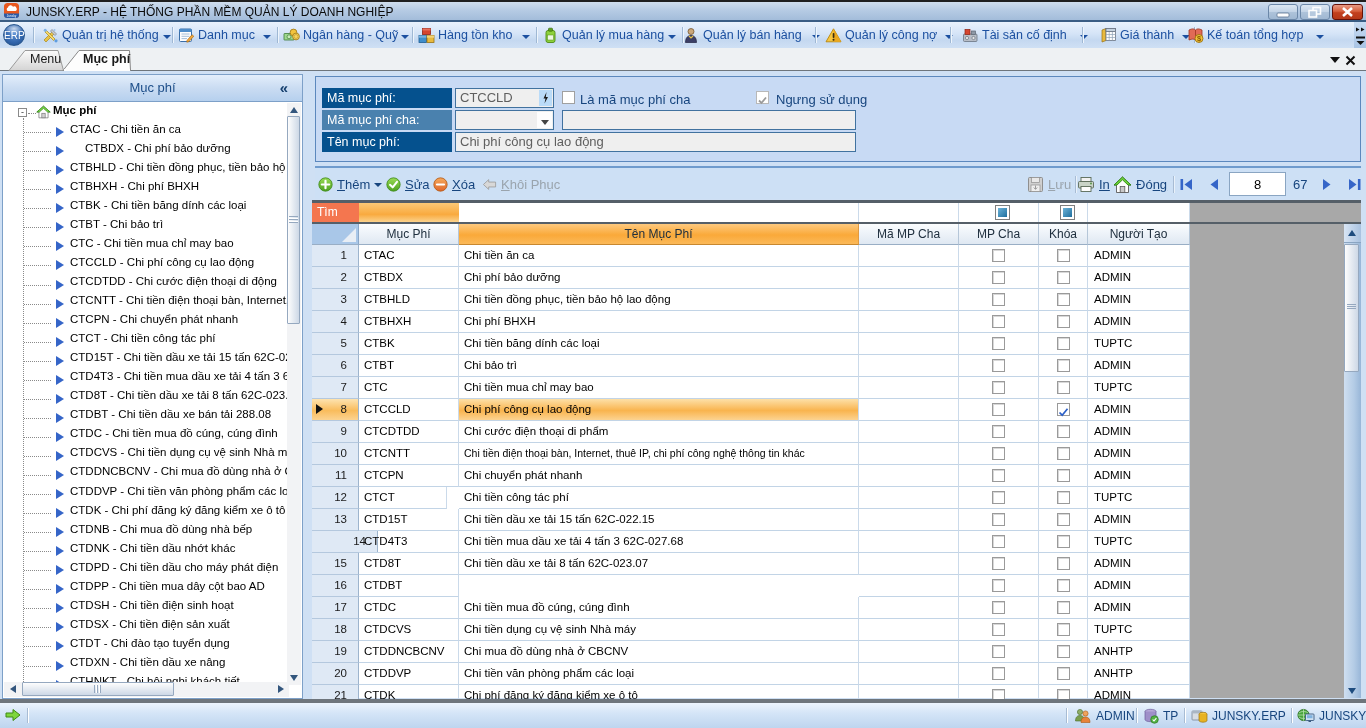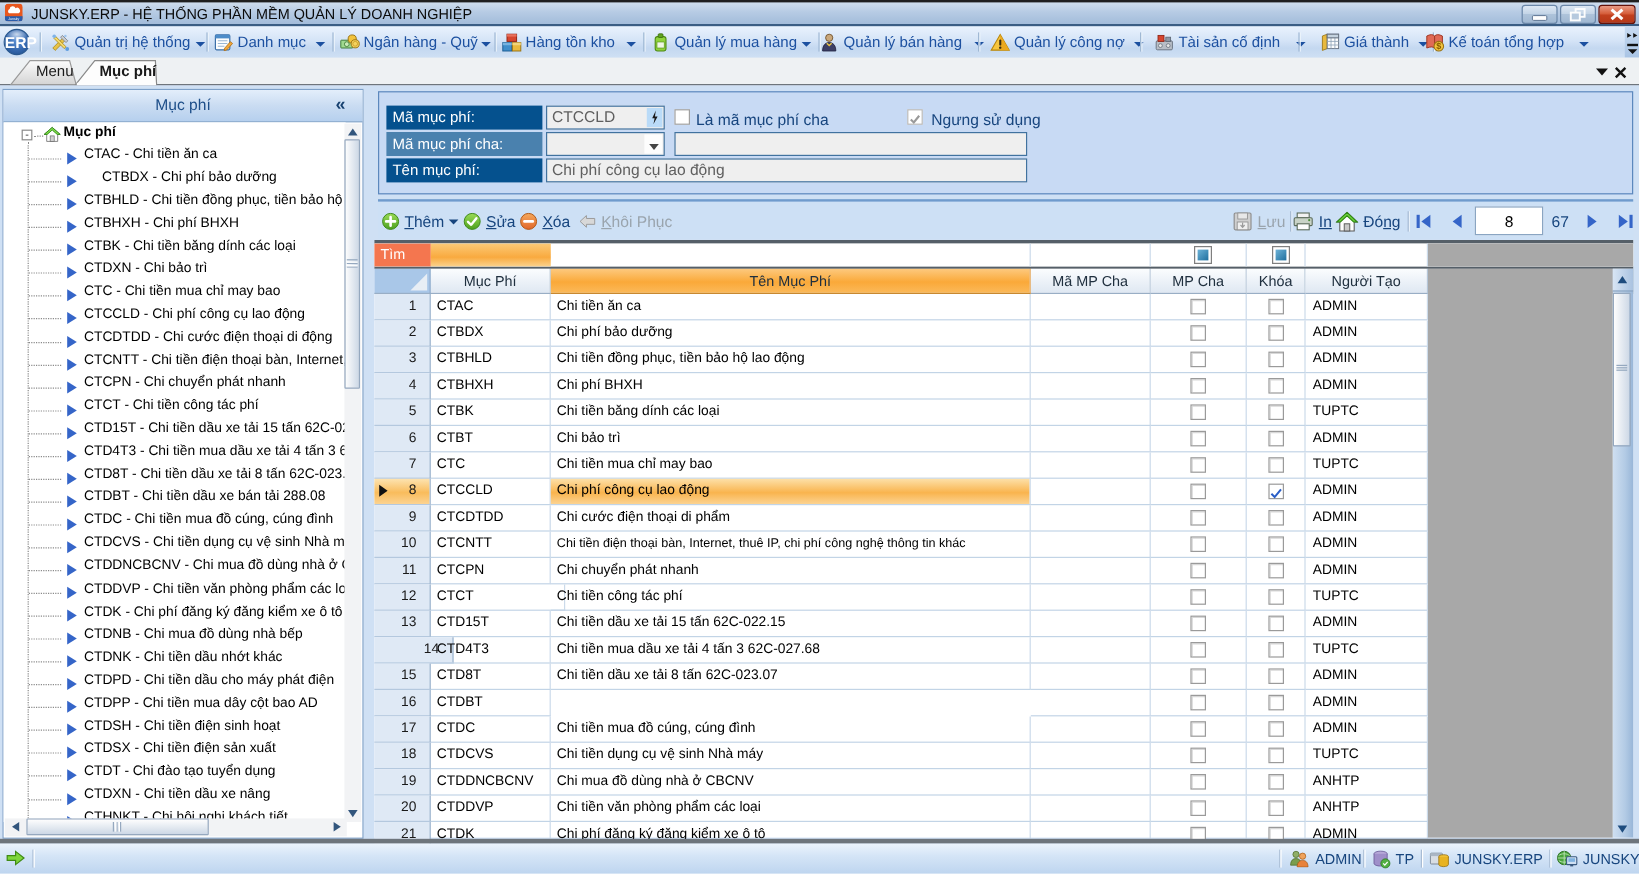--- a/index.html
+++ b/index.html
@@ -11,21 +11,21 @@
 #applogo{position:absolute;left:4px;top:1px;width:15px;height:15px;border-radius:3px;overflow:hidden}
 #title-text{position:absolute;left:26px;top:3px;font-size:12px;color:#0a0a0a;white-space:nowrap}
 .winbtn{position:absolute;top:2px;width:30px;height:16px;border-radius:3px;border:1px solid #6b87a8}
 .winbtn.gry{background:linear-gradient(180deg,#dde8f3 0%,#c2d3e6 49%,#aec3da 50%,#a0b8d2 100%)}
 .winbtn.red{background:linear-gradient(180deg,#e89a84 0%,#d65f3c 45%,#c2401e 55%,#b53818 100%);border-color:#641108}
 
 #menubar{position:absolute;left:0;top:22px;width:1366px;height:26px;
  background:linear-gradient(180deg,#e9f2fd 0%,#d5e4f7 45%,#c4d8f0 70%,#cfe0f4 100%)}
 #erpball{position:absolute;left:3px;top:2px;width:22px;height:22px;border-radius:50%;
  background:radial-gradient(ellipse 60% 35% at 50% 18%,rgba(255,255,255,.7),rgba(255,255,255,0) 80%),radial-gradient(circle at 50% 42%,#5e92d6 0%,#3568ae 55%,#1d4a88 100%);
- border:1px solid #2a588f;color:#fff;font-size:13px;font-weight:bold;text-align:center;line-height:21px}
+ border:1px solid #2a588f;color:#fff;font-size:10px;font-weight:normal;text-align:center;line-height:21px}
 .mitem{position:absolute;top:3px;height:20px;display:flex;align-items:center;white-space:nowrap;
  color:#1c50a0;font-size:12.5px}
 .mitem svg{margin-right:3px}
 .msep{position:absolute;top:5px;width:1px;height:16px;background:#9fb8d4;box-shadow:1px 0 0 #eef5fc}
 .mcaret{display:inline-block;margin-left:7px;width:0;height:0;border-left:4px solid transparent;border-right:4px solid transparent;border-top:4px solid #1c50a0}
 
 #tabrow{position:absolute;left:0;top:48px;width:1366px;height:23px;background:#eef1f3;border-bottom:1px solid #6e757c}
 .tab{position:absolute;bottom:0;height:20px;font-size:12.5px;color:#1a1a1a}
 
 #leftpanel{position:absolute;left:2px;top:74px;width:301px;height:625px;background:#fff;border:1px solid #7da0c8}
@@ -260,21 +260,21 @@
 <div class="tarrow" style="left:53px;top:63.2px"></div>
 <div class="titem" style="top:58.7px;left:67px;">CTBHLD - Chi tiền đồng phục, tiền bảo hộ lao động</div>
 <div class="hdots" style="left:21px;top:87.2px;width:27px"></div>
 <div class="tarrow" style="left:53px;top:82.2px"></div>
 <div class="titem" style="top:77.7px;left:67px;">CTBHXH - Chi phí BHXH</div>
 <div class="hdots" style="left:21px;top:106.2px;width:27px"></div>
 <div class="tarrow" style="left:53px;top:101.2px"></div>
 <div class="titem" style="top:96.8px;left:67px;">CTBK - Chi tiền băng dính các loại</div>
 <div class="hdots" style="left:21px;top:125.3px;width:27px"></div>
 <div class="tarrow" style="left:53px;top:120.3px"></div>
-<div class="titem" style="top:115.8px;left:67px;">CTDXN - Chi bảo trì</div>
+<div class="titem" style="top:115.8px;left:67px;">CTBT - Chi bảo trì</div>
 <div class="hdots" style="left:21px;top:144.3px;width:27px"></div>
 <div class="tarrow" style="left:53px;top:139.3px"></div>
 <div class="titem" style="top:134.8px;left:67px;">CTC - Chi tiền mua chỉ may bao</div>
 <div class="hdots" style="left:21px;top:163.4px;width:27px"></div>
 <div class="tarrow" style="left:53px;top:158.4px"></div>
 <div class="titem" style="top:153.9px;left:67px;">CTCCLD - Chi phí công cụ lao động</div>
 <div class="hdots" style="left:21px;top:182.5px;width:27px"></div>
 <div class="tarrow" style="left:53px;top:177.5px"></div>
 <div class="titem" style="top:173.0px;left:67px;">CTCDTDD - Chi cước điện thoại di động</div>
 <div class="hdots" style="left:21px;top:201.5px;width:27px"></div>
@@ -625,21 +625,21 @@
 <div class="cell" style="left:147px;width:400px;padding-left:5px">Chi chuyển phát nhanh</div>
 <div class="cell" style="left:547px;width:100px"></div>
 <div class="cell" style="left:647px;width:80px"></div>
 <div class="cell" style="left:727px;width:49px"></div>
 <div class="cell" style="left:776px;width:102px;padding-left:6px">ADMIN</div>
 <div class="gchk" style="left:680px"></div>
 <div class="gchk" style="left:745px"></div>
 </div>
 <div class="gridrow" style="top:287px">
 <div class="cell rn" style="left:0;width:47px">12</div>
-<div class="cell" style="left:47px;width:112px;padding-left:5px">CTCT</div>
+<div class="cell" style="left:47px;width:88px;padding-left:5px">CTCT</div>
 <div class="cell" style="left:147px;width:400px;padding-left:5px">Chi tiền công tác phí</div>
 <div class="cell" style="left:547px;width:100px"></div>
 <div class="cell" style="left:647px;width:80px"></div>
 <div class="cell" style="left:727px;width:49px"></div>
 <div class="cell" style="left:776px;width:102px;padding-left:6px">TUPTC</div>
 <div class="gchk" style="left:680px"></div>
 <div class="gchk" style="left:745px"></div>
 </div>
 <div class="gridrow" style="top:309px">
 <div class="cell rn" style="left:0;width:47px">13</div>

